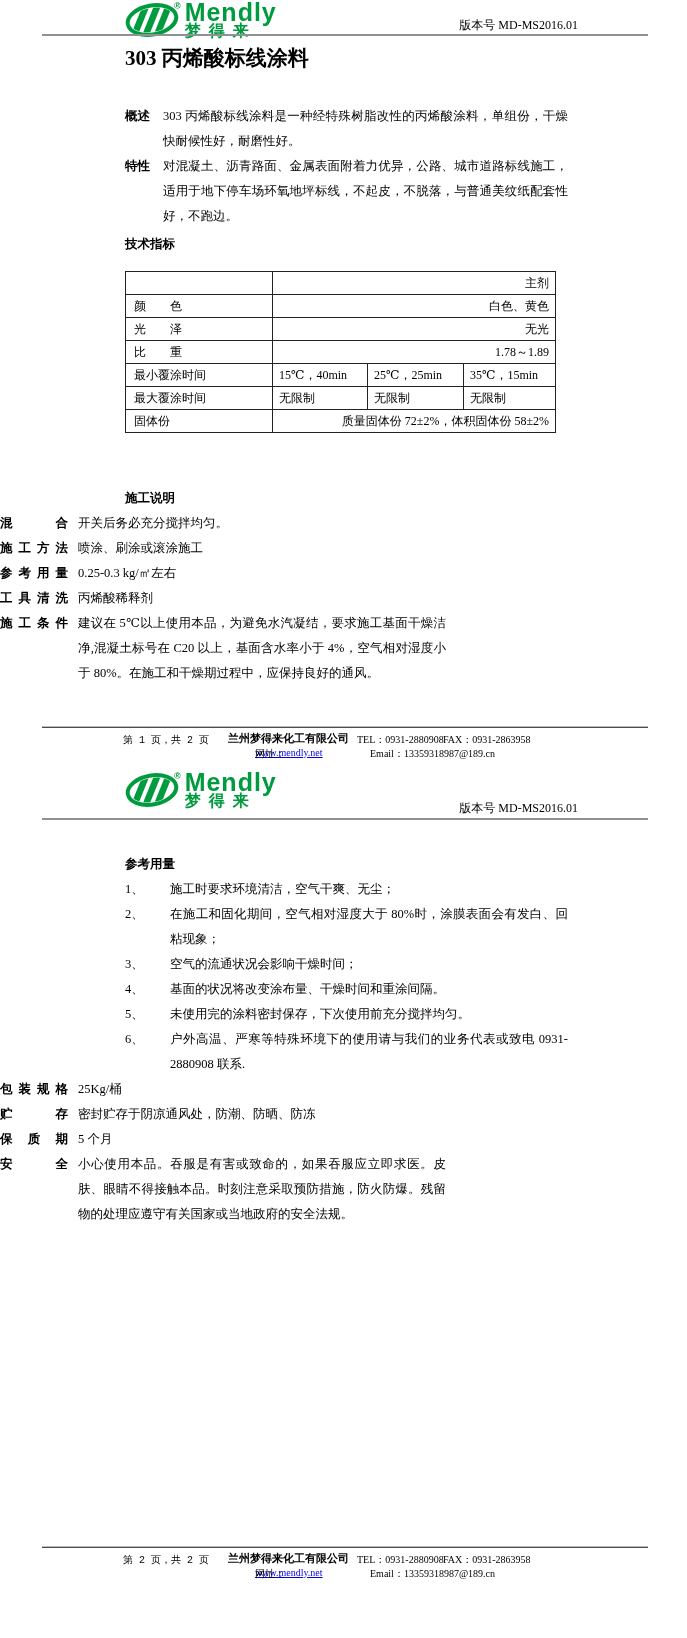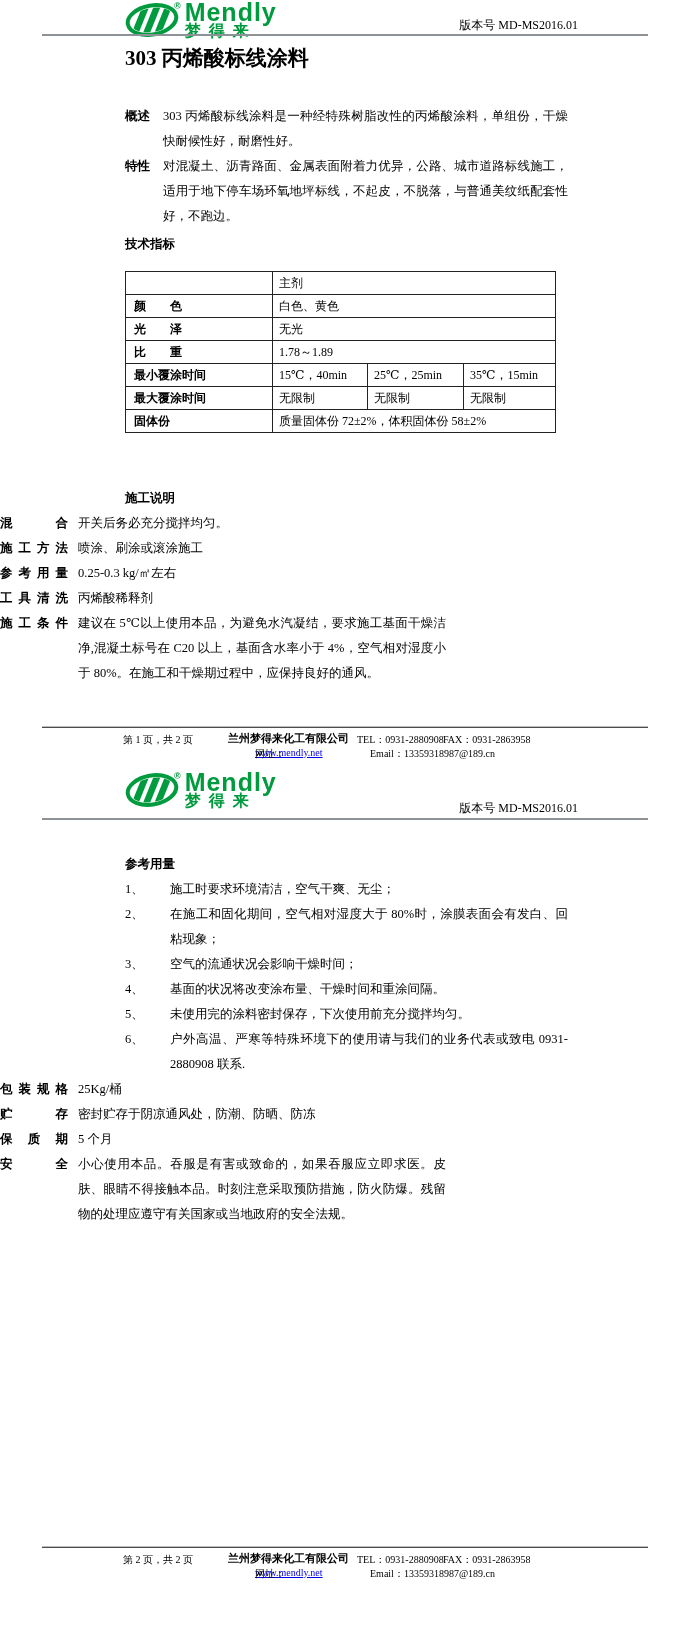--- a/index.html
+++ b/index.html
@@ -33,41 +33,41 @@
   .title{margin:11px 0 0 125px;font-size:21px;font-weight:bold;line-height:22px;}
   .sec{display:flex;margin-left:125px;line-height:25px;}
   .sec.first{margin-top:35px;}
   .sec-l{width:38px;flex:none;font-weight:bold;}
   .sec-t{width:405px;text-align:justify;}
   .h2{margin:3px 0 0 125px;font-weight:bold;line-height:25px;}
   .h2.cons{margin-top:53px;}
 
   table.tech{margin:14px 0 0 125px;border-collapse:collapse;width:430px;font-size:12px;table-layout:fixed;}
   .tech td{border:1px solid #222;height:22px;padding:0 6px;overflow:hidden;white-space:nowrap;}
-  .tech .lab{padding-left:8px;font-weight:bold;}
-  .tech .c{text-align:left;}
+  .tech .lab{padding-left:8px;}
+  .tech .c{text-align:right;}
 
   .dl{}
   .dl-row{display:flex;line-height:25px;}
   .dl-l{width:68px;flex:none;font-weight:bold;text-align:justify;text-align-last:justify;}
   .dl-t{width:368px;margin-left:10px;text-align:justify;}
 
   
   .notes-h{margin:32px 0 0 125px;font-weight:bold;line-height:25px;}
   .note{display:flex;margin-left:125px;line-height:25px;}
   .note-n{width:45px;flex:none;}
   .note-t{width:398px;text-align:justify;}
 
   
   .foot{position:absolute;left:0;right:0;height:36px;font-size:10px;}
   #p1 .foot{top:727px;}
   #p2 .foot{top:777px;}
   .frule{position:absolute;left:42px;right:39px;top:0;height:1px;background:#4d4d4d;box-shadow:0 -1px 0 #bdbdbd;}
   .foot span, .foot a{position:absolute;white-space:nowrap;}
-  .fpage{left:123px;top:6px;}
+  .fpage{left:123px;top:6px;font-family:Liberation Mono, monospace;}
   .fcompany{left:228px;top:4px;font-size:11px;font-weight:bold;}
   .ftel{left:357px;top:6px;}
   .ffax{left:443px;top:6px;}
   .fweb{left:255px;top:20px;}
   .fweb a{position:static;color:var(--link);text-decoration:underline;}
   .femail{left:370px;top:20px;}
 </style>
 </head>
 <body>
 

